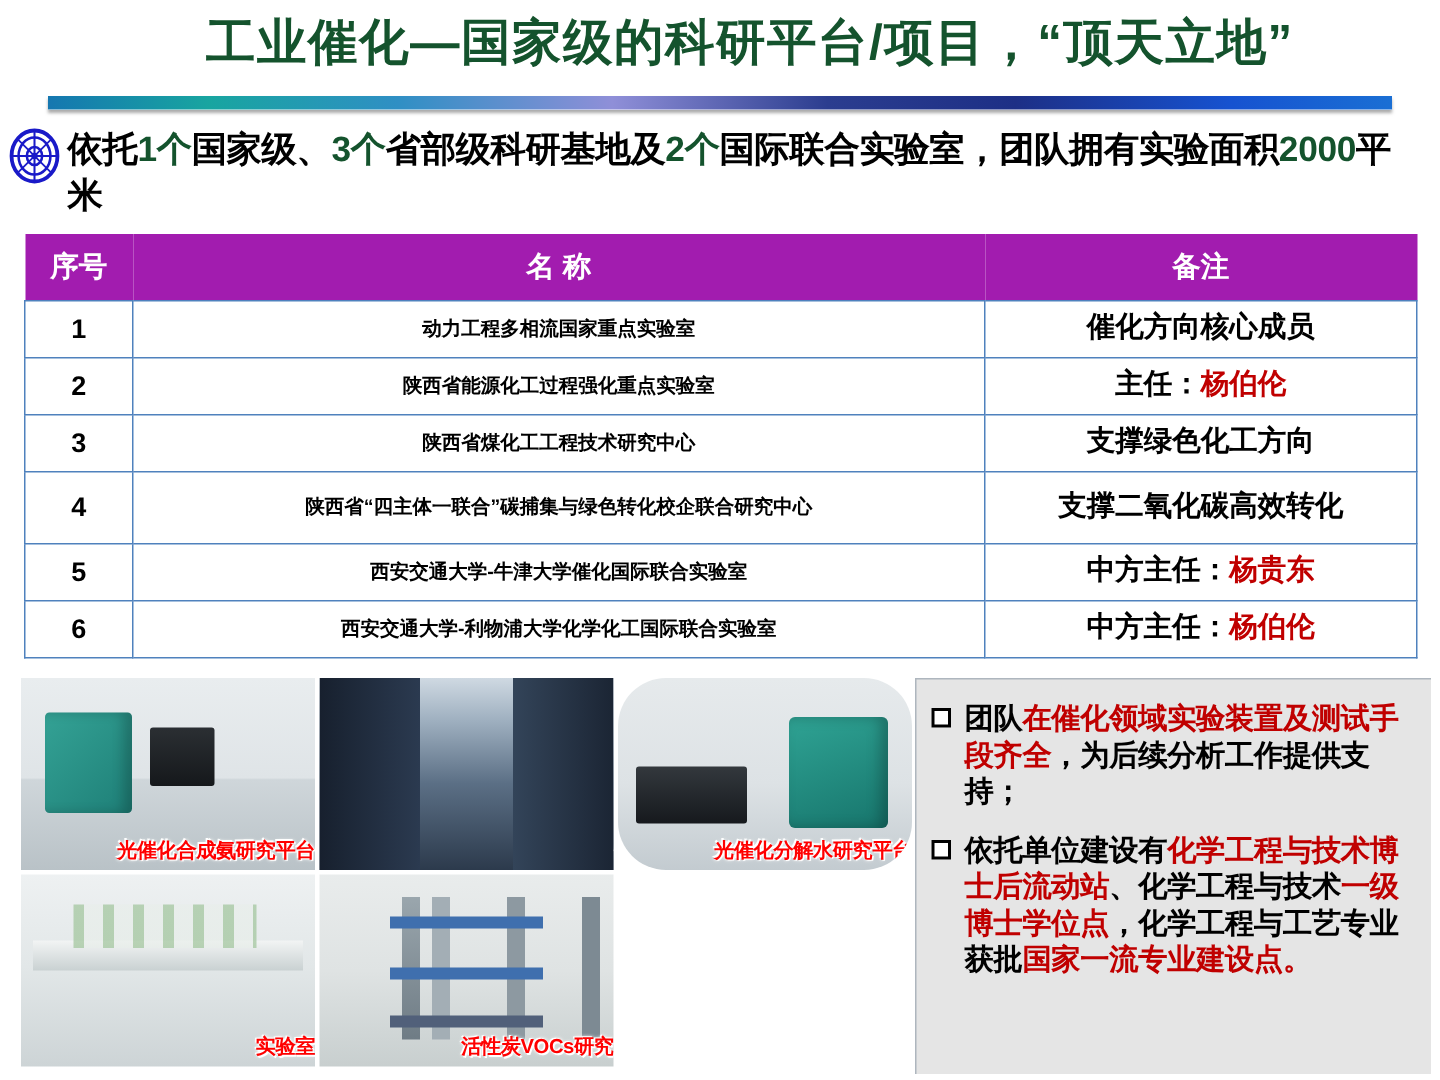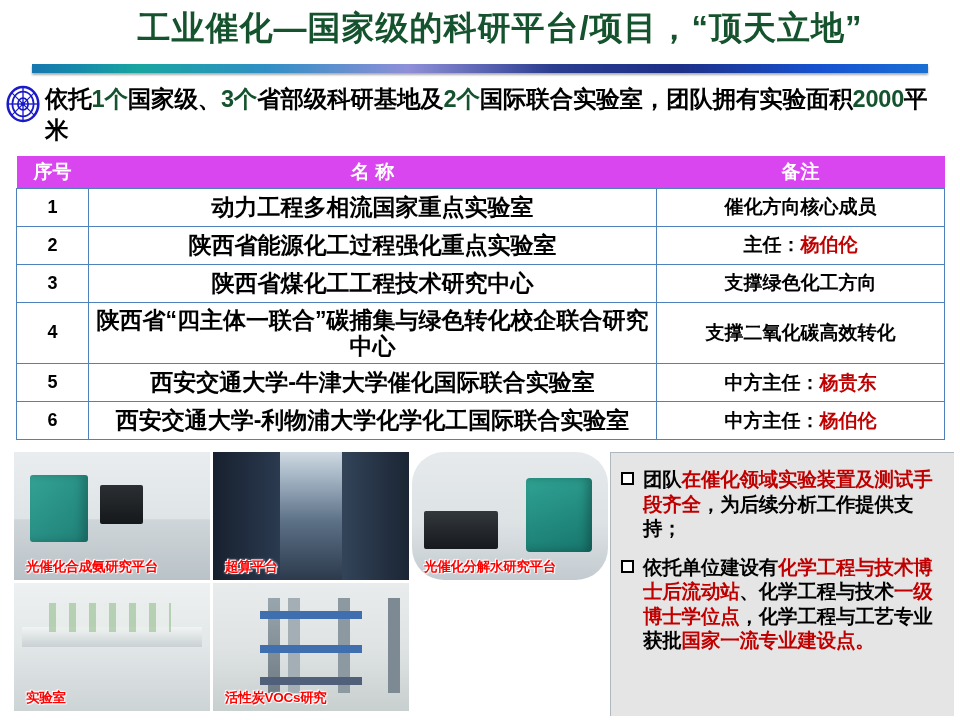--- a/index.html
+++ b/index.html
@@ -46,38 +46,38 @@
   
   .tbl {
     position: absolute; left: 16px; top: 156px; width: 928px;
     border-collapse: collapse;
     table-layout: fixed;
   }
   .tbl col.c1 { width: 72px; }
   .tbl col.c2 { width: 568px; }
   .tbl col.c3 { width: 288px; }
   .tbl th {
-    background: #d946ef; color: #ffffff;
+    background: #a21caf; color: #ffffff;
     font-size: 19px; font-weight: bold;
-    height: 32px; text-align: center;
+    height: 44px; text-align: center;
     border: none;
   }
   .tbl td {
     background: #ffffff; color: #000000;
     font-size: 19.5px; font-weight: bold;
     text-align: center;
     border-top: 1.4px solid #4F81BD;
     border-bottom: 1.4px solid #4F81BD;
     border-left: 1.4px solid #4F81BD;
     border-right: 1.4px solid #4F81BD;
     padding: 4px 2px;
     line-height: 1.14;
   }
   .tbl td.cidx { font-size: 18px; }
-  .tbl td.cname { font-size: 23px; }
+  .tbl td.cname { font-size: 13px; }
   .tbl td.cnote { font-size: 19px; }
   .tbl tr.r1 td { height: 38px; }
   .tbl tr.r2 td { height: 38px; }
   .tbl tr.r3 td { height: 38px; }
   .tbl tr.r4 td { height: 48px; }
   .tbl tr.r5 td { height: 38px; }
   .tbl tr.r6 td { height: 38px; }
   .red { color: #C00000; }
 
   
@@ -88,21 +88,21 @@
     grid-template-columns: 196px 196px 196px;
     grid-template-rows: 128px 128px;
     gap: 3px;
   }
   .photo {
     position: relative; overflow: hidden;
     background: #b9c3c9;
   }
   .cap {
     position: absolute; left: 0; right: 0; bottom: 4px;
-    text-align: left;
+    text-align: right;
     font-size: 13.5px; font-weight: bold;
     color: #FF0000;
     text-shadow: 0 0 2px #fff, 0 0 3px #fff, 1px 1px 0 #fff, -1px -1px 0 #fff;
     white-space: nowrap;
     letter-spacing: -0.3px;
     margin-left: 12px;
   }
   .p1-cap { font-size: 13.5px; }
 
   

